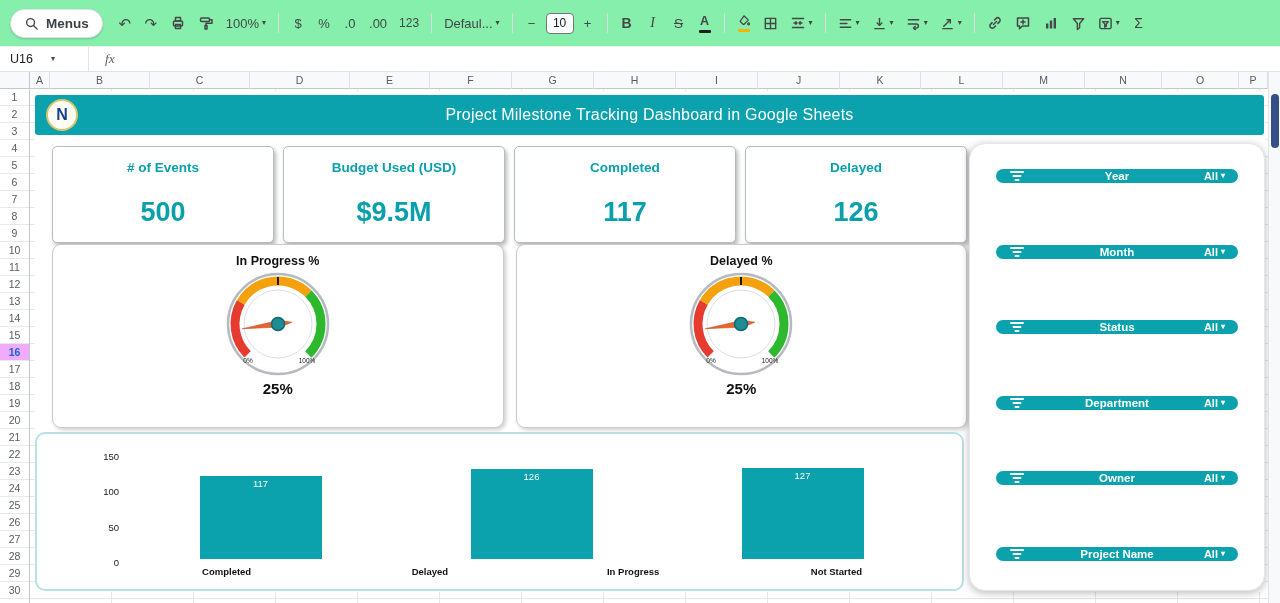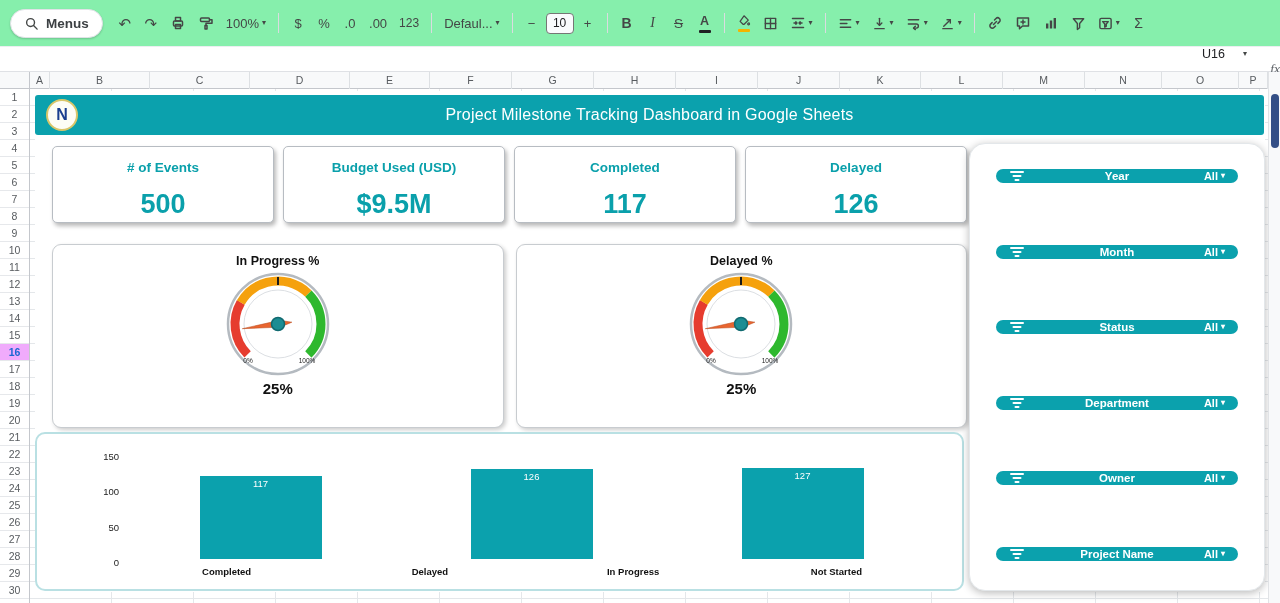--- a/index.html
+++ b/index.html
@@ -26,21 +26,21 @@
   .stack{display:flex; flex-direction:column; align-items:center; gap:2px;}
   .colorbar{width:12px; height:3px; background:#202124; border-radius:1px;}
   .colorbar.fill{background:#f4b400;}
   .sizebox{width:28px; height:21px; border:1px solid #747775; border-radius:4px; text-align:center;
     font-size:12px; color:#202124; background:#f9fbfd; font-family:"Liberation Sans",sans-serif;}
   .icon{stroke:var(--ink); fill:none; stroke-width:1.5; stroke-linecap:round; stroke-linejoin:round;}
   .icon-fill{fill:var(--ink); stroke:none;}
 
   
   .formulabar{position:absolute; left:0; top:46px; width:1280px; height:26px; background:#fff;
-    border-top:1px solid #eceef1; border-bottom:1px solid #dfe1e5; display:flex; align-items:flex-end;flex-direction:column;}
+    border-top:1px solid #eceef1; border-bottom:1px solid #dfe1e5; display:flex; align-items:center;}
   .namebox{width:88px; height:100%; display:flex; align-items:center; padding-left:10px;
     font-size:12.5px; color:#202124; gap:18px;}
   .fb-sep{width:1px; height:100%; background:#e1e3e6;}
   .fx{font-style:italic; font-family:"Liberation Serif",serif; color:#5f6368; font-size:13.5px; margin-left:16px;}
   .formula-input{flex:1; height:100%; margin-left:14px;}
 
   
   .corner{position:absolute; left:0; top:72px; width:30px; height:17px; background:#f8f9fa;
     border-right:1px solid #c4c7cc; border-bottom:1px solid #c4c7cc;}
   .colheaders{position:absolute; left:30px; top:72px; height:17px; right:12px; display:flex;
@@ -60,25 +60,25 @@
 
   
   .underlay{position:absolute; left:35px; top:91px; width:1230px; height:501px; background:#fff;}
   .banner{position:absolute; left:35px; top:95px; width:1229px; height:40px; background:var(--teal);
     border-radius:3px; color:#fff; display:flex; align-items:center; justify-content:center;}
   .banner-title{font-size:16px; font-weight:normal; letter-spacing:.2px;}
   .logo{position:absolute; left:11px; top:4px; width:32px; height:32px; border-radius:50%;
     background:#fdfdf6; border:2px solid #d9c66a; color:#1b3f8f; font-weight:bold; font-size:16px;
     display:flex; align-items:center; justify-content:center;}
 
-  .kpirow{position:absolute; left:52px; top:146px; width:915px; height:77px; display:flex; gap:9px;justify-content:center;}
+  .kpirow{position:absolute; left:52px; top:146px; width:915px; height:97px; display:flex; gap:9px;justify-content:center;}
   .kpi{flex:1; background:#fff; border:1px solid #b7bcc2; border-radius:5px;
     box-shadow:2px 3px 4px rgba(0,0,0,.28); text-align:center; color:#0aa0ab; padding-top:13px;}
   .kpi-label{font-size:13.5px; font-weight:bold;}
-  .kpi-value{font-size:27px; font-weight:bold; margin-top:14px;}
+  .kpi-value{font-size:27px; font-weight:bold; margin-top:22px;}
 
   .gaugerow{position:absolute; left:52px; top:244px; width:915px; height:184px; display:flex; gap:12px;}
   .gcard{flex:1; background:#fff; border:1px solid #c8ccd0; border-radius:9px;
     box-shadow:2px 2px 4px rgba(0,0,0,.2); display:flex; flex-direction:column; align-items:center; padding-top:9px;}
   .gtitle{font-size:12.5px; font-weight:bold; color:#111;}
   .gsvg{width:150px; height:108px; margin-top:2px;}
   .gvalue{font-size:15px; font-weight:bold; color:#111; margin-top:2px;}
 
   .barcard{position:absolute; left:35px; top:432px; width:929px; height:159px; background:#fff;
     border:2px solid #b9e0e3; border-radius:10px;}

